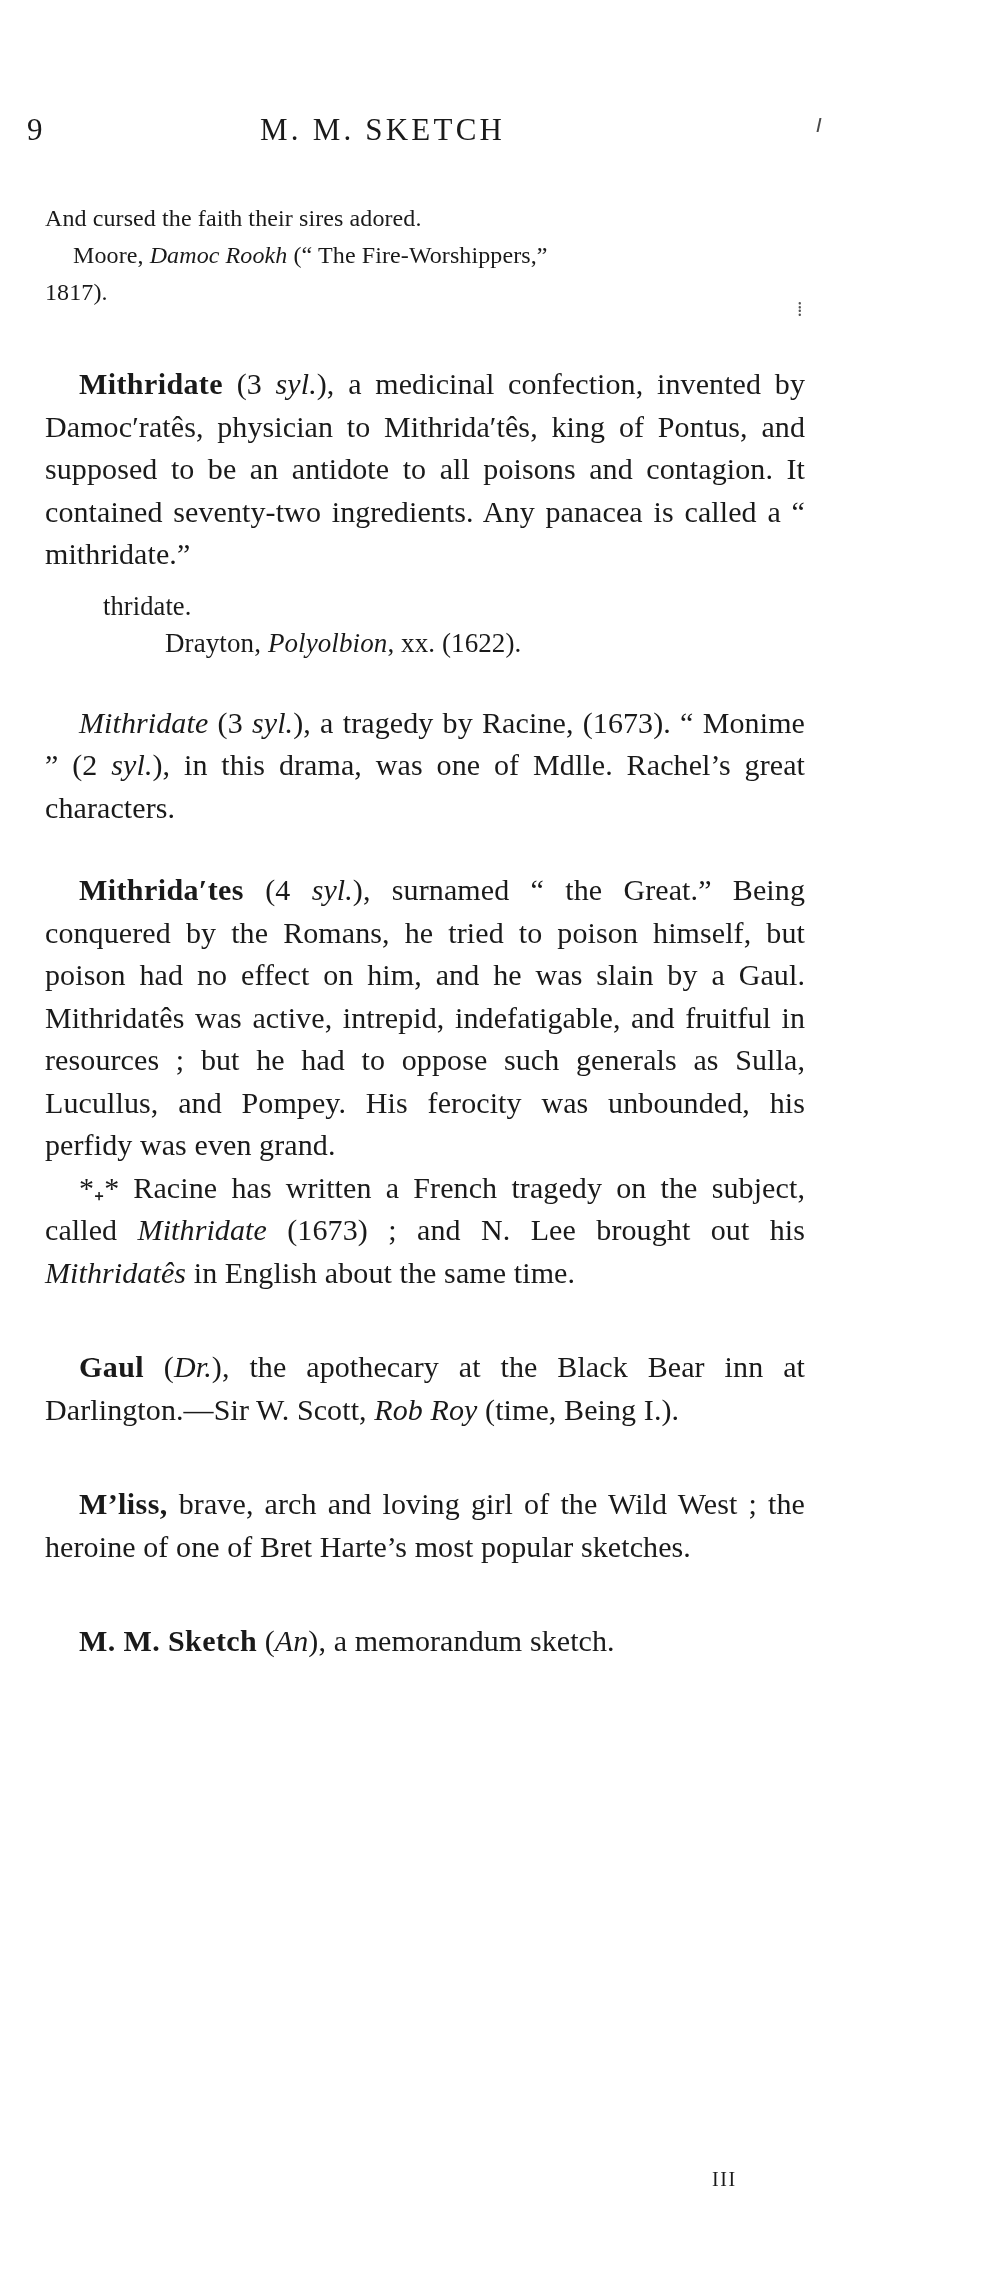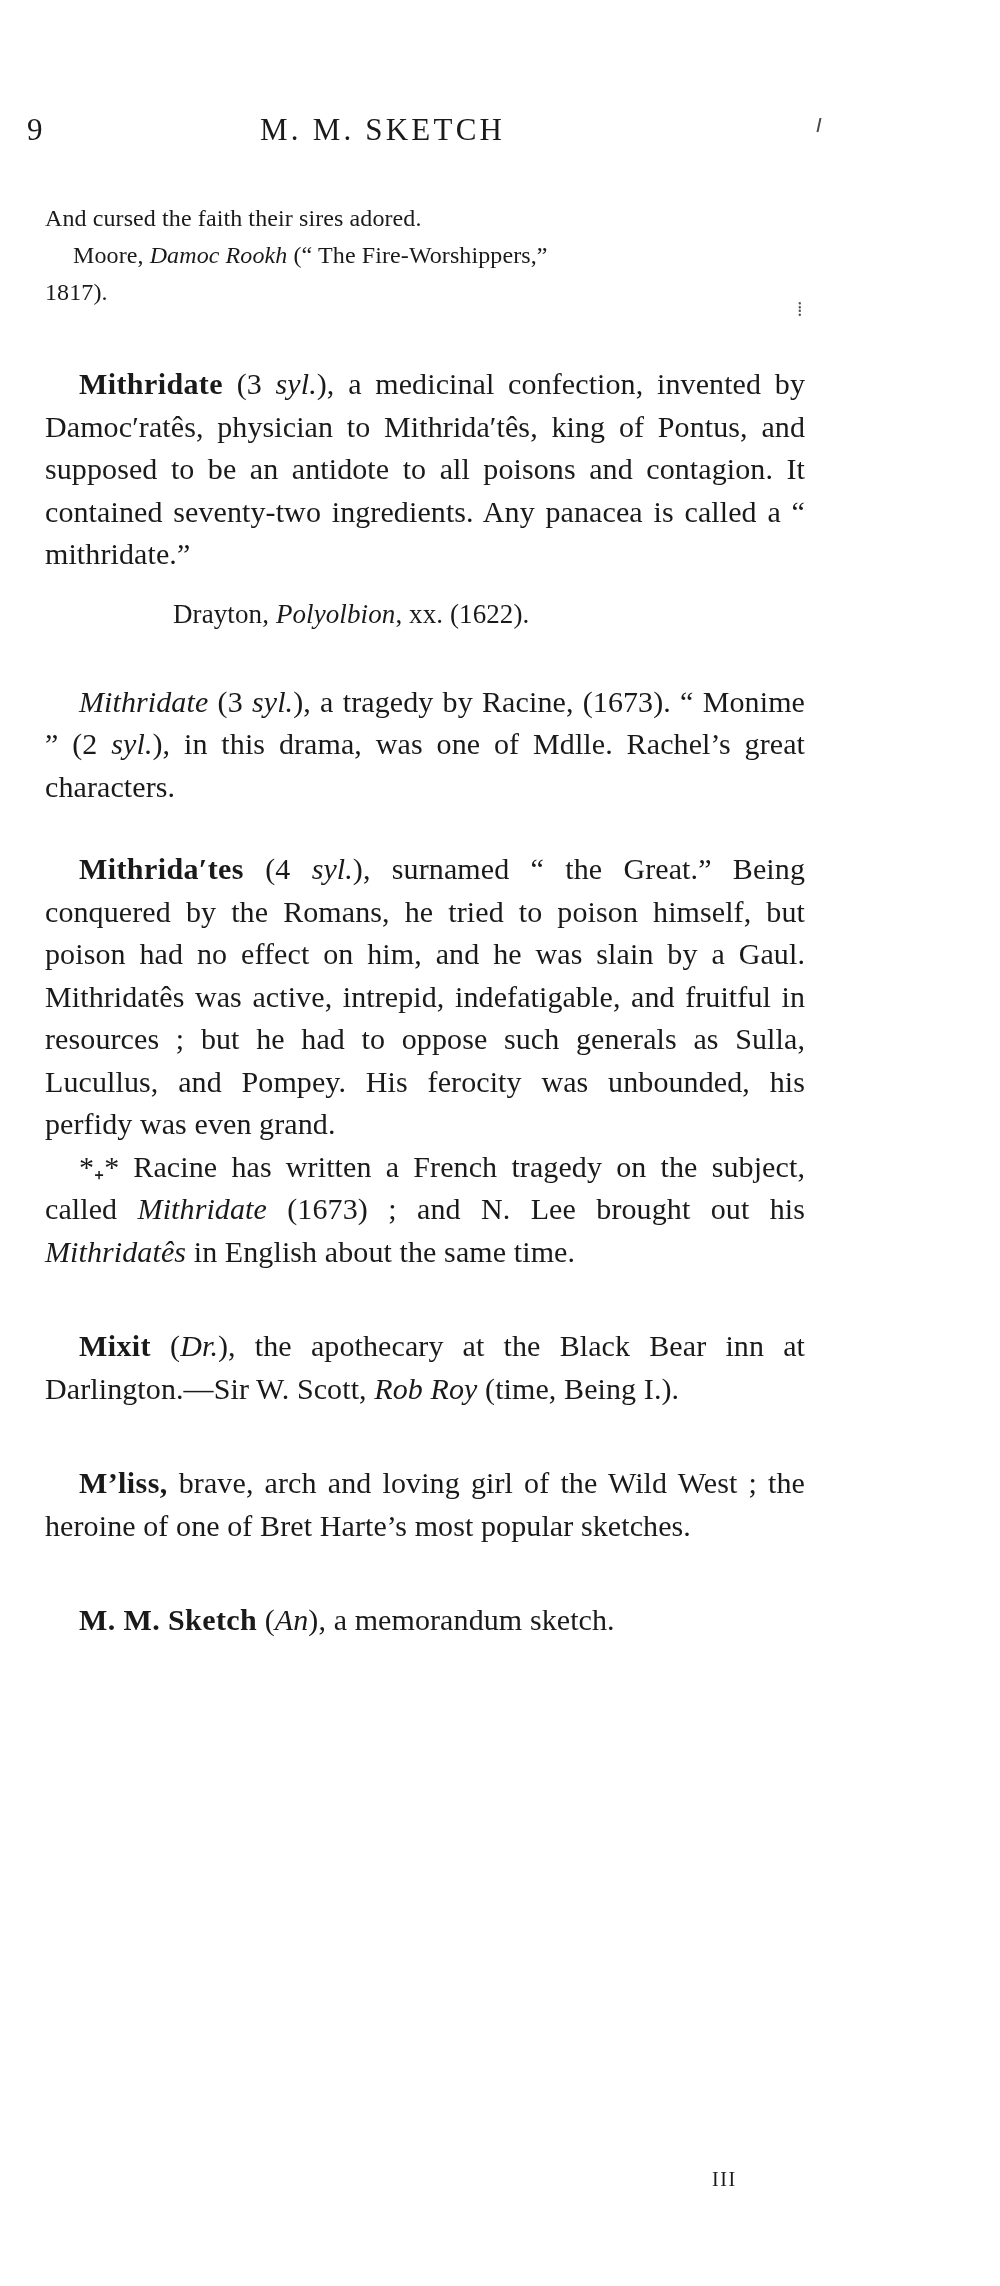--- a/index.html
+++ b/index.html
@@ -88,21 +88,21 @@
   }
   .quote-cont {
     font-size: 26.5px;
     line-height: 37px;
     margin: 0;
     padding-left: 58px;
   }
   .quote-attr {
     font-size: 27px;
     line-height: 37px;
-    margin: 8px;
+    margin: 0;
     text-align: center;
     padding-left: 120px;
   }
   .side-mark {
     position: absolute;
     left: 797px;
     top: 300px;
     font-size: 20px;
     color: #555;
     line-height: 18px;
@@ -136,34 +136,35 @@
     <p class="quote-block"><span>And cursed the faith their sires adored.</span></p>
     <p class="quote-block" style="text-indent:28px;"><span>Moore, </span><span class="ital">Damoc Rookh</span><span> (“ The Fire-Worshippers,”</span></p>
     <p class="quote-block"><span>1817).</span></p>
 
     <div class="gap-lg"></div>
 
     <p class="indent"><span class="headword">Mithridate</span><span> (3 </span><span class="ital">syl.</span><span>), a medicinal confection, invented by Damoc′ratês, physician to Mithrida′tês, king of Pontus, and supposed to be an antidote to all poisons and contagion.  It contained seventy-two ingredients.   Any  panacea  is  called  a “ mithridate.”</span></p>
 
     <div class="gap-sm"></div>
 
+    <p class="quote-cont"><span>thridate.</span></p>
     <p class="quote-attr"><span>Drayton, </span><span class="ital">Polyolbion</span><span>, xx. (1622).</span></p>
 
     <div class="gap-md"></div>
 
     <p class="indent"><span class="ital">Mithridate</span><span> (3 </span><span class="ital">syl.</span><span>), a tragedy by Racine, (1673).   “ Monime ” (2 </span><span class="ital">syl.</span><span>), in this drama, was one of Mdlle. Rachel’s great characters.</span></p>
 
     <div class="gap-md"></div>
 
     <p class="indent"><span class="headword">Mithrida′tes</span><span> (4 </span><span class="ital">syl.</span><span>), surnamed “ the Great.”   Being conquered by the Romans, he tried to poison himself, but poison had no effect on him, and he was slain by a Gaul.  Mithridatês was active, intrepid, indefatigable, and fruitful in resources ; but he had to oppose such generals as Sulla, Lucullus, and Pompey.   His ferocity was unbounded, his perfidy was even grand.</span></p>
     <p class="indent"><span class="star-foot">*₊*</span><span> Racine has written a French tragedy on the subject, called </span><span class="ital">Mithridate</span><span> (1673) ; and N. Lee brought out his </span><span class="ital">Mithridatês</span><span> in English about the same time.</span></p>
 
     <div class="gap-lg"></div>
 
-    <p class="indent"><span class="headword">Mixit</span><span> (</span><span class="ital">Dr.</span><span>), the apothecary at the Black Bear inn at Darlington.—Sir W. Scott, </span><span class="ital">Rob Roy</span><span> (time, Being I.).</span></p>
+    <p class="indent"><span class="headword">Gaul</span><span> (</span><span class="ital">Dr.</span><span>), the apothecary at the Black Bear inn at Darlington.—Sir W. Scott, </span><span class="ital">Rob Roy</span><span> (time, Being I.).</span></p>
 
     <div class="gap-lg"></div>
 
     <p class="indent"><span class="headword">M’liss,</span><span> brave, arch and loving girl of the Wild West ; the heroine of one of Bret Harte’s most popular sketches.</span></p>
 
     <div class="gap-lg"></div>
 
     <p class="indent"><span class="headword">M.  M.  Sketch</span><span> (</span><span class="ital">An</span><span>), a memorandum sketch.</span></p>
 
   </div>

